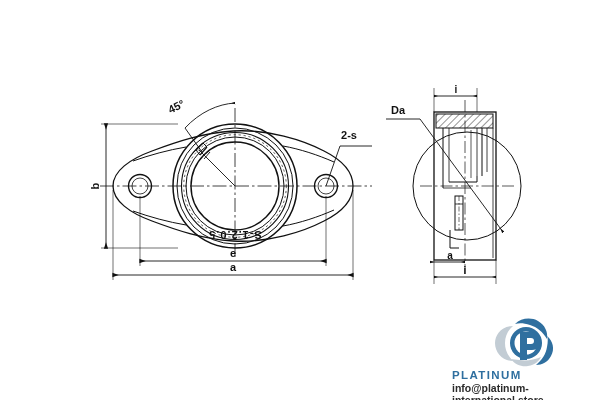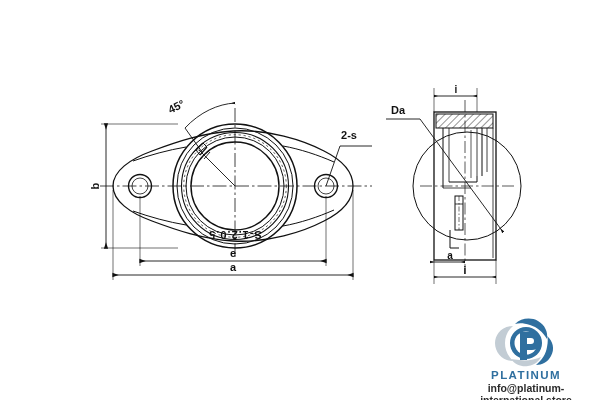--- a/index.html
+++ b/index.html
@@ -30,21 +30,21 @@
     font-weight: bold;
     fill: #111111;
   }
   
   #brand-block {
     position: absolute;
     left: 452px;
     top: 316px;
     width: 148px;
     height: 84px;
-    text-align: center;
+    text-align: left;
     user-select: none;
   }
   #brand-mark {
     position: relative;
     width: 66px;
     height: 52px;
     margin: 0 auto;
   }
   #brand-wordmark {
     margin-top: 1px;

